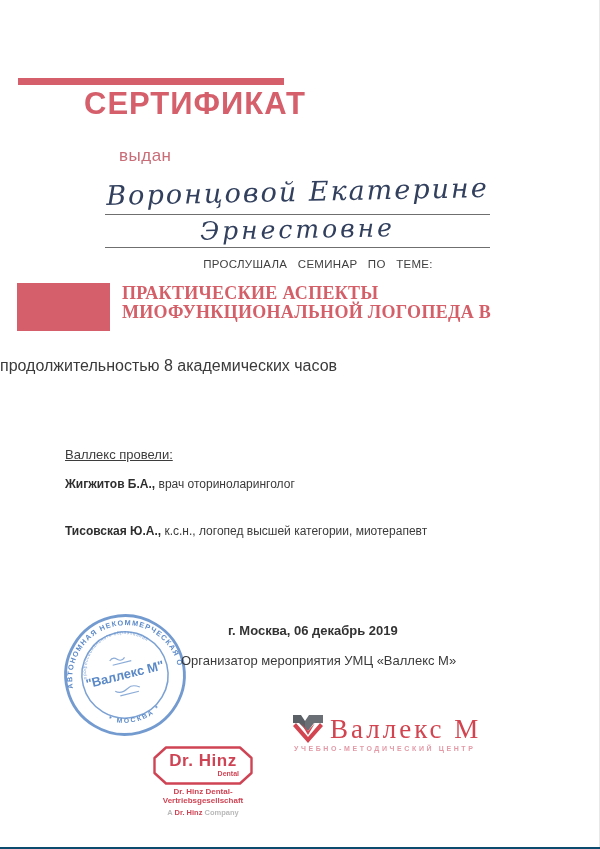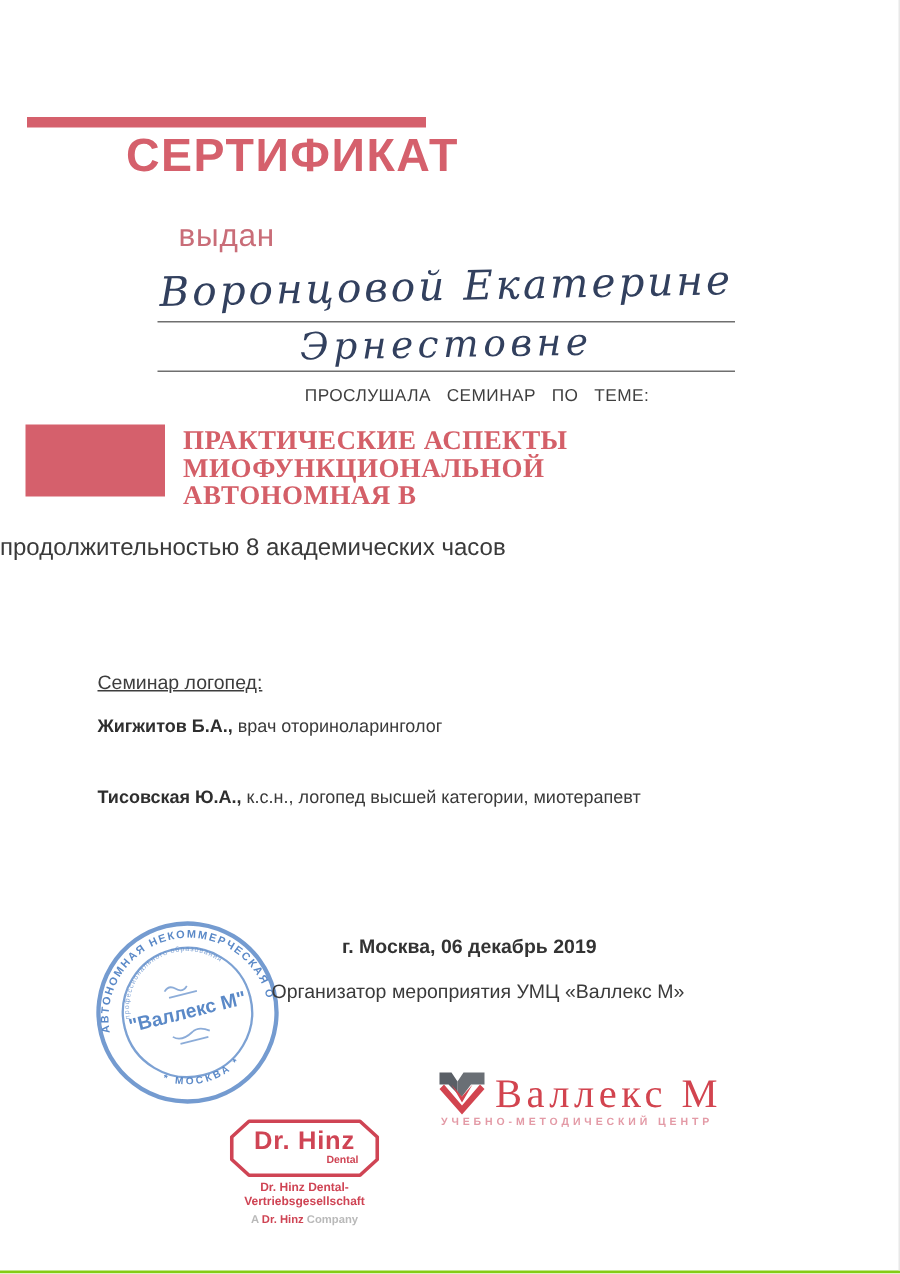--- a/index.html
+++ b/index.html
@@ -2,35 +2,35 @@
 <html><head>
 <meta charset="utf-8">
 <style>
   html,body{margin:0;padding:0;}
   body{
     width:600px;height:849px;position:relative;background:#ffffff;
     font-family:"Liberation Sans", sans-serif;overflow:hidden;
   }
   .page{
     position:absolute;inset:0;background:#ffffff;
-    border-bottom:2px solid #84cc16;box-sizing:border-box;
+    border-bottom:2px solid #0c4a6e;box-sizing:border-box;
   }
   .page::after{ 
     content:"";position:absolute;right:0;top:0;bottom:0;width:1px;background:#e8e8e8;
   }
   .red-bar{
     position:absolute;left:18px;top:78px;width:266px;height:7px;background:#d5606c;
   }
   .cert-title{
     position:absolute;left:84px;top:86px;
     font-size:31px;font-weight:bold;letter-spacing:1px;color:#d5606c;
   }
   .issued{
     position:absolute;left:119px;top:146px;
-    font-size:21px;color:#c96d78;letter-spacing:0.5px;
+    font-size:17px;color:#c96d78;letter-spacing:0.5px;
   }
   .hand1{
     position:absolute;left:105px;top:176px;width:385px;text-align:center;
     font-family:"DejaVu Serif", serif;font-style:italic;
     font-size:27px;color:#32405e;transform:rotate(-1.2deg);
     letter-spacing:2px;
   }
   .hand2{
     position:absolute;left:105px;top:215px;width:385px;text-align:center;
     font-family:"DejaVu Serif", serif;font-style:italic;
@@ -124,25 +124,25 @@
   <div class="hand1">Воронцовой Екатерине</div>
   <div class="nameline l1"></div>
   <div class="hand2">Эрнестовне</div>
   <div class="nameline l2"></div>
 
   <div class="intro">ПРОСЛУШАЛА СЕМИНАР ПО ТЕМЕ:</div>
 
   <div class="red-block"></div>
   <div class="seminar-title">
     <div>ПРАКТИЧЕСКИЕ АСПЕКТЫ</div>
-    <div>МИОФУНКЦИОНАЛЬНОЙ АВТОНОМНАЯ В</div>
+    <div>МИОФУНКЦИОНАЛЬНОЙ ЛОГОПЕДА В</div>
   </div>
   <div class="duration">продолжительностью 8 академических часов</div>
 
-  <div class="presenters-heading">Семинар логопед:</div>
+  <div class="presenters-heading">Валлекс провели:</div>
   <div class="presenter p1"><span class="pname">Жигжитов Б.А.,</span><span> врач оториноларинголог</span></div>
   <div class="presenter p2"><span class="pname">Тисовская Ю.А.,</span><span> к.с.н., логопед высшей категории, миотерапевт</span></div>
 
   <svg class="stamp" viewBox="0 0 140 140">
     <g fill="none" stroke="#4d7fc3">
       <circle cx="70" cy="70" r="62" stroke-width="3" opacity="0.85"></circle>
       <circle cx="70" cy="70" r="45" stroke-width="1.6" opacity="0.8"></circle>
     </g>
     <defs>
       <path id="stamp-top-arc" d="M 14,74 A 56,56 0 1 1 126,74"></path>

